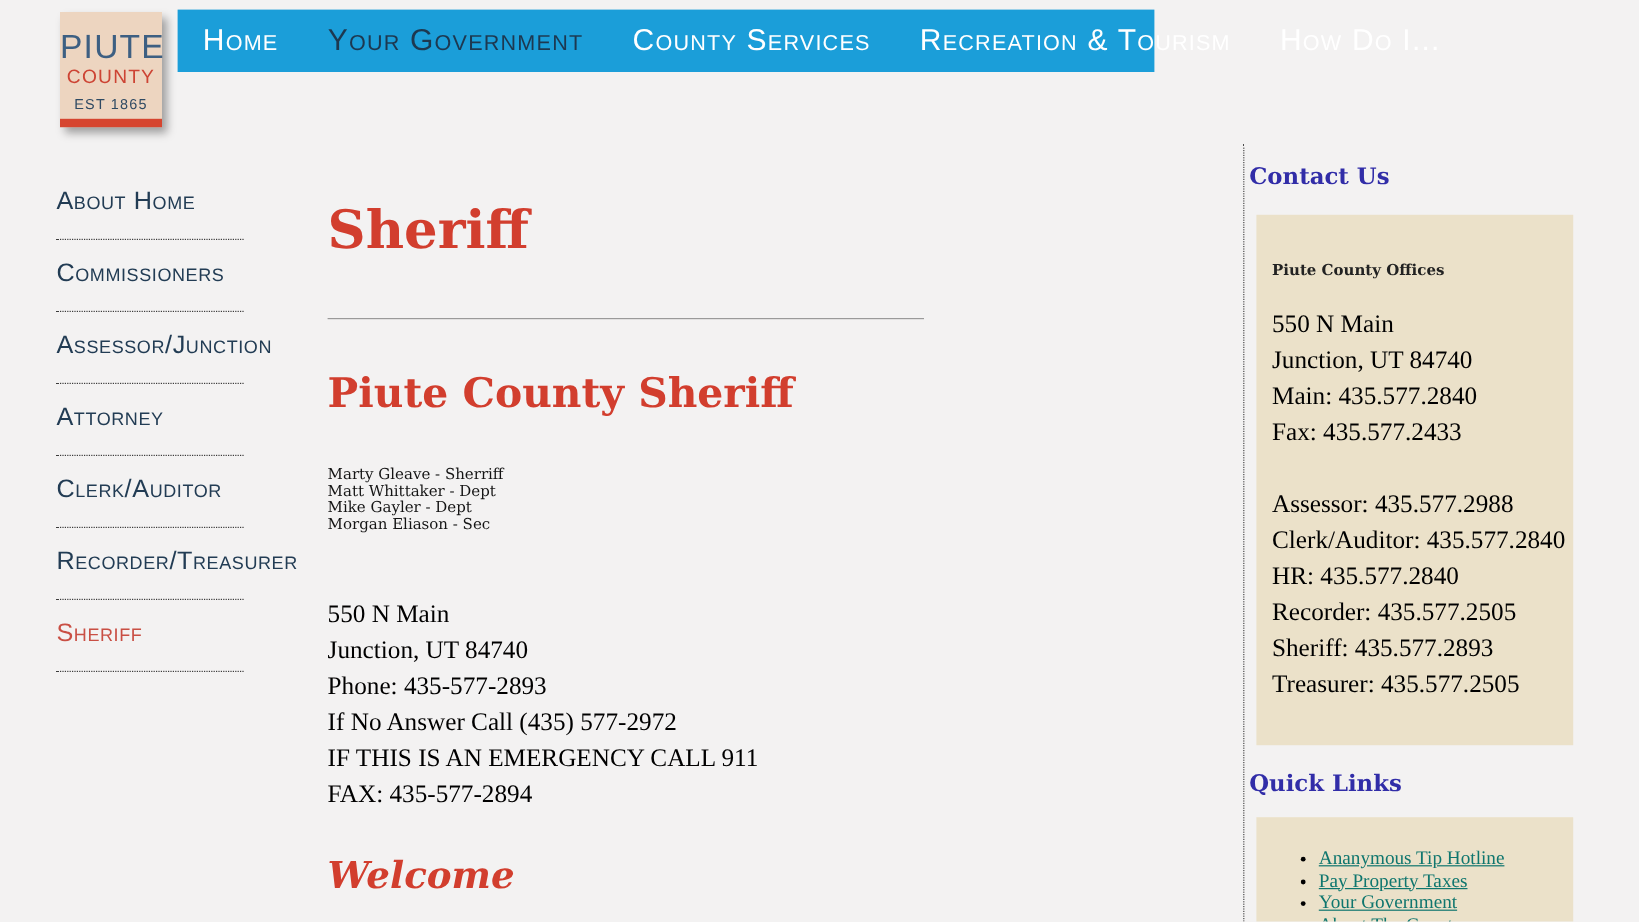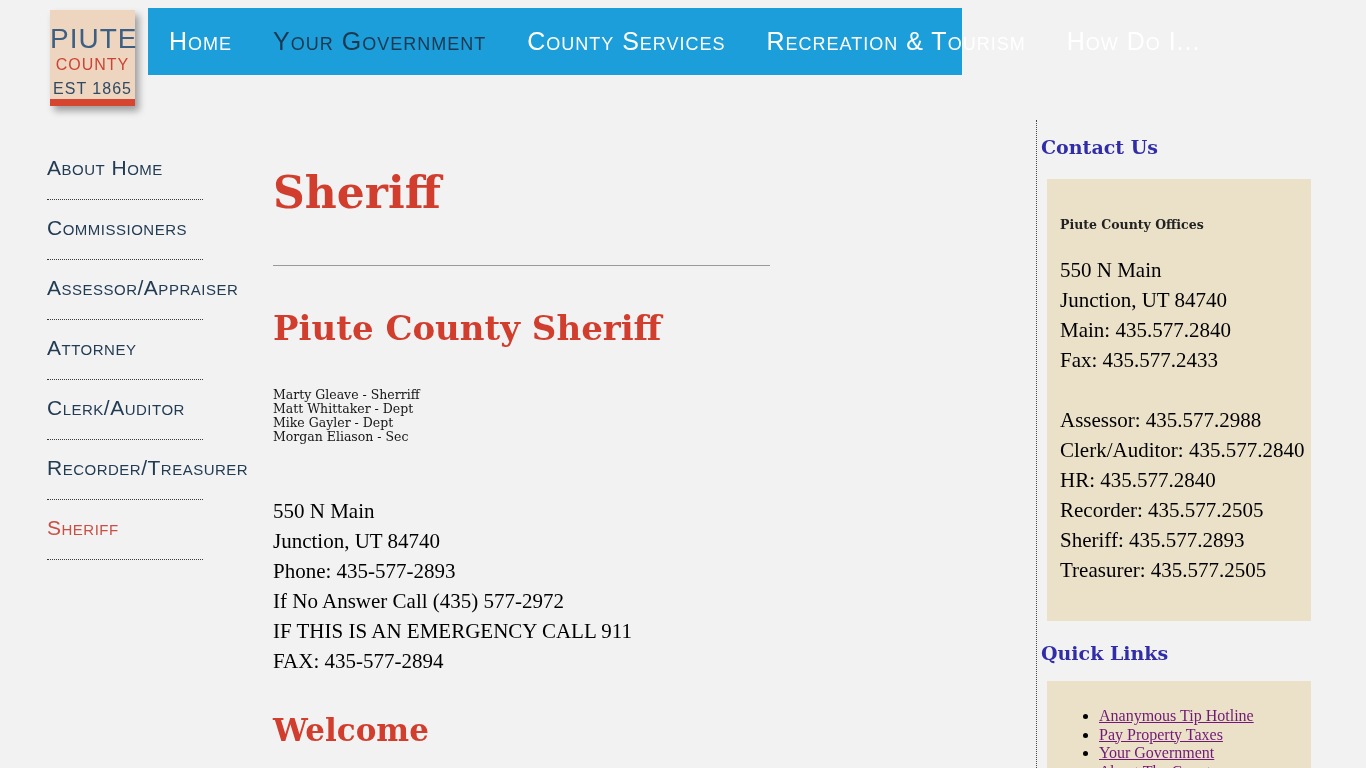--- a/index.html
+++ b/index.html
@@ -16,26 +16,26 @@
     position: absolute; left: 50px; top: 10px;
     width: 85px; height: 96px;
     background: #edd5c0;
     border-bottom: 7px solid #d6452f;
     box-shadow: 4px 5px 7px rgba(0,0,0,0.35);
     text-align: center;
     cursor: pointer;
   }
   .logo-line1 { margin-top: 13px; font-size: 28px; letter-spacing: 1px; color: #3d5f82; font-weight: 400; }
   .logo-line2 { font-size: 16px; letter-spacing: 1px; color: #cd4434; margin-top: 1px; }
-  .logo-line3 { font-size: 16px; color: #2f4a63; margin-top: 6px; letter-spacing: 1px; text-align: center; }
+  .logo-line3 { font-size: 12px; color: #2f4a63; margin-top: 6px; letter-spacing: 1px; text-align: center; }
 
   
   .navbar {
     position: absolute; left: 148px; top: 8px;
-    width: 814px; height: 67px;
+    width: 814px; height: 52px;
     background: #1b9ed9;
     display: flex; align-items: center;
     padding-left: 21px; gap: 41px;
   }
   .nav-item {
     font-variant: small-caps;
     font-size: 25px;
     letter-spacing: 1px;
     color: #ffffff;
     cursor: pointer;
@@ -72,20 +72,21 @@
     color: #d23e2e;
   }
   .staff { margin-top: 40px; font-family: "DejaVu Serif", serif; font-weight: normal; font-size: 12.5px; line-height: 14px; color: #141414; }
   .address { margin-top: 52px; font-family: "Liberation Serif", serif; font-size: 21px; line-height: 30px; color: #000; }
   .address .bold { font-weight: normal; }
   .welcome-title {
     margin-top: 36px;
     font-family: "DejaVu Serif", serif;
     font-weight: bold; font-size: 31px;
     color: #d23e2e;
+    font-style: italic;
   }
 
   
   .sidebar-right {
     position: absolute; left: 1036px; top: 120px;
     width: 330px; height: 648px;
     border-left: 1px dotted #4a4a4a;
   }
   .widget-heading {
     margin: 16px 0 0 4px;
@@ -98,21 +99,21 @@
     background: #ebe1c9;
     width: 264px;
   }
   .contact-box { margin-top: 21px; padding: 38px 0 36px 13px; }
   .box-title { font-family: "DejaVu Serif", serif; font-weight: bold; font-size: 12.5px; color: #222; margin-bottom: 23px; }
   .contact-line { font-family: "Liberation Serif", serif; font-size: 21px; line-height: 30px; color: #000; min-height: 30px; white-space: nowrap; }
   .quicklinks-heading { margin-top: 21px; }
   .quicklinks-box { margin-top: 17px; padding: 26px 0 20px 0; height: 120px; }
   .quicklinks-box ul { margin-left: 52px; }
   .quicklinks-box li { font-family: "Liberation Serif", serif; font-size: 16px; line-height: 18.5px; color: #000; }
-  .quicklinks-box a { color: #701a75; text-decoration: underline; cursor: pointer; }
+  .quicklinks-box a { color: #0f766e; text-decoration: underline; cursor: pointer; }
 </style>
 </head>
 <body>
 
 <div class="logo-card">
   <div class="logo-line1">PIUTE</div>
   <div class="logo-line2">COUNTY</div>
   <div class="logo-line3">EST 1865</div>
 </div>
 
@@ -120,21 +121,21 @@
   <div class="nav-item">Home</div>
   <div class="nav-item current">Your Government</div>
   <div class="nav-item">County Services</div>
   <div class="nav-item">Recreation &amp; Tourism</div>
   <div class="nav-item">How Do I...</div>
 </div>
 
 <div class="sidebar-left">
   <div class="side-item">About Home</div>
   <div class="side-item">Commissioners</div>
-  <div class="side-item">Assessor/Appraiser</div>
+  <div class="side-item">Assessor/Junction</div>
   <div class="side-item">Attorney</div>
   <div class="side-item">Clerk/Auditor</div>
   <div class="side-item">Recorder/Treasurer</div>
   <div class="side-item active">Sheriff</div>
 </div>
 
 <div class="main">
   <h1 class="page-title">Sheriff</h1>
   <hr class="divider">
   <h2 class="section-title">Piute County Sheriff</h2>

